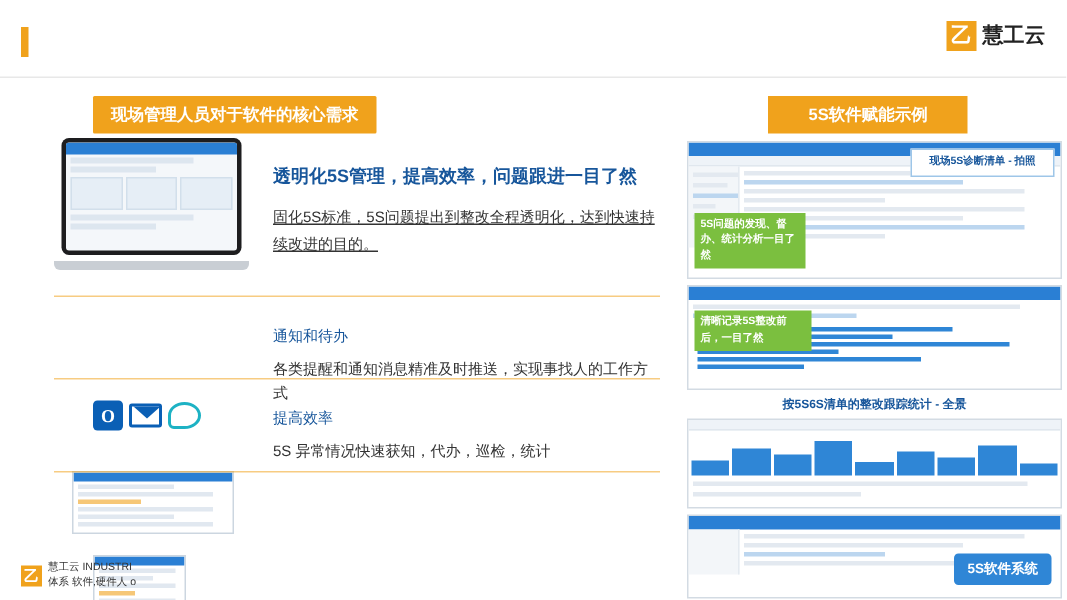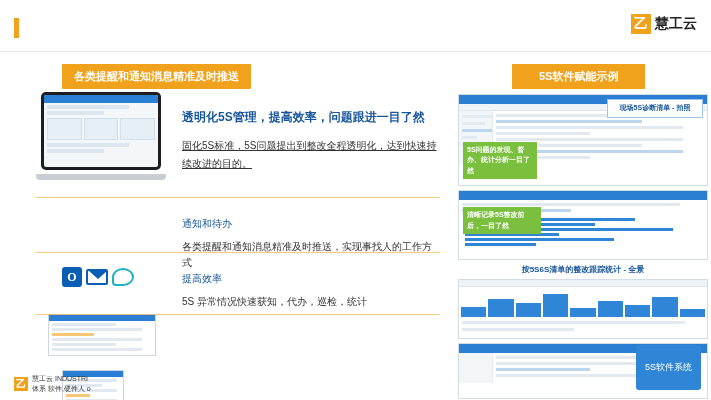--- a/index.html
+++ b/index.html
@@ -146,22 +146,22 @@
     position: absolute; background: #7bbf3f; color: #fff;
     font-size: 7px; line-height: 1.5; padding: 3px 4px; font-weight: bold;
   }
   .cap.white { background: #ffffff; color: #17569b; border: 1px solid #9ec6e8; }
   .sec-label {
     position: absolute; left: 0; width: 250px; text-align: center;
     font-size: 8px; color: #17569b; font-weight: bold;
   }
   .pill {
     position: absolute; right: 6px; bottom: 8px;
-    background: #2f86d6; color: #fff; font-size: 9px; font-weight: normal;
-    padding: 16px 9px; border-radius: 3px;
+    background: #2f86d6; color: #fff; font-size: 9px; font-weight: bold;
+    padding: 4px 9px; border-radius: 3px;
   }
 
   
   .footer { position: absolute; left: 0; bottom: 0; width: 711px; height: 34px; }
   .f-logo { position: absolute; left: 14px; bottom: 6px; display: flex; align-items: center; gap: 4px; }
   .f-mark {
     width: 14px; height: 14px; background: #f0a21c; color: #fff;
     font-size: 10px; font-weight: bold; display: flex;
     align-items: center; justify-content: center; font-family: "Liberation Serif", serif;
   }
@@ -173,21 +173,21 @@
 <div class="header">
   <div class="title-bar"></div>
   <div class="logo">
     <div class="logo-mark">乙</div>
     <div class="logo-text">慧工云</div>
   </div>
 </div>
 
 <div class="left-col">
 
-  <div class="needs-banner">各类提醒和通知消息精准及时推送</div>
+  <div class="needs-banner">现场管理人员对于软件的核心需求</div>
 
   <div class="laptop">
     <div class="laptop-screen">
       <div class="laptop-inner">
         <div class="mini-top"></div>
         <div class="mini-row m"></div>
         <div class="mini-row s"></div>
         <div class="mini-grid">
           <div class="mini-cell"></div>
           <div class="mini-cell"></div>

